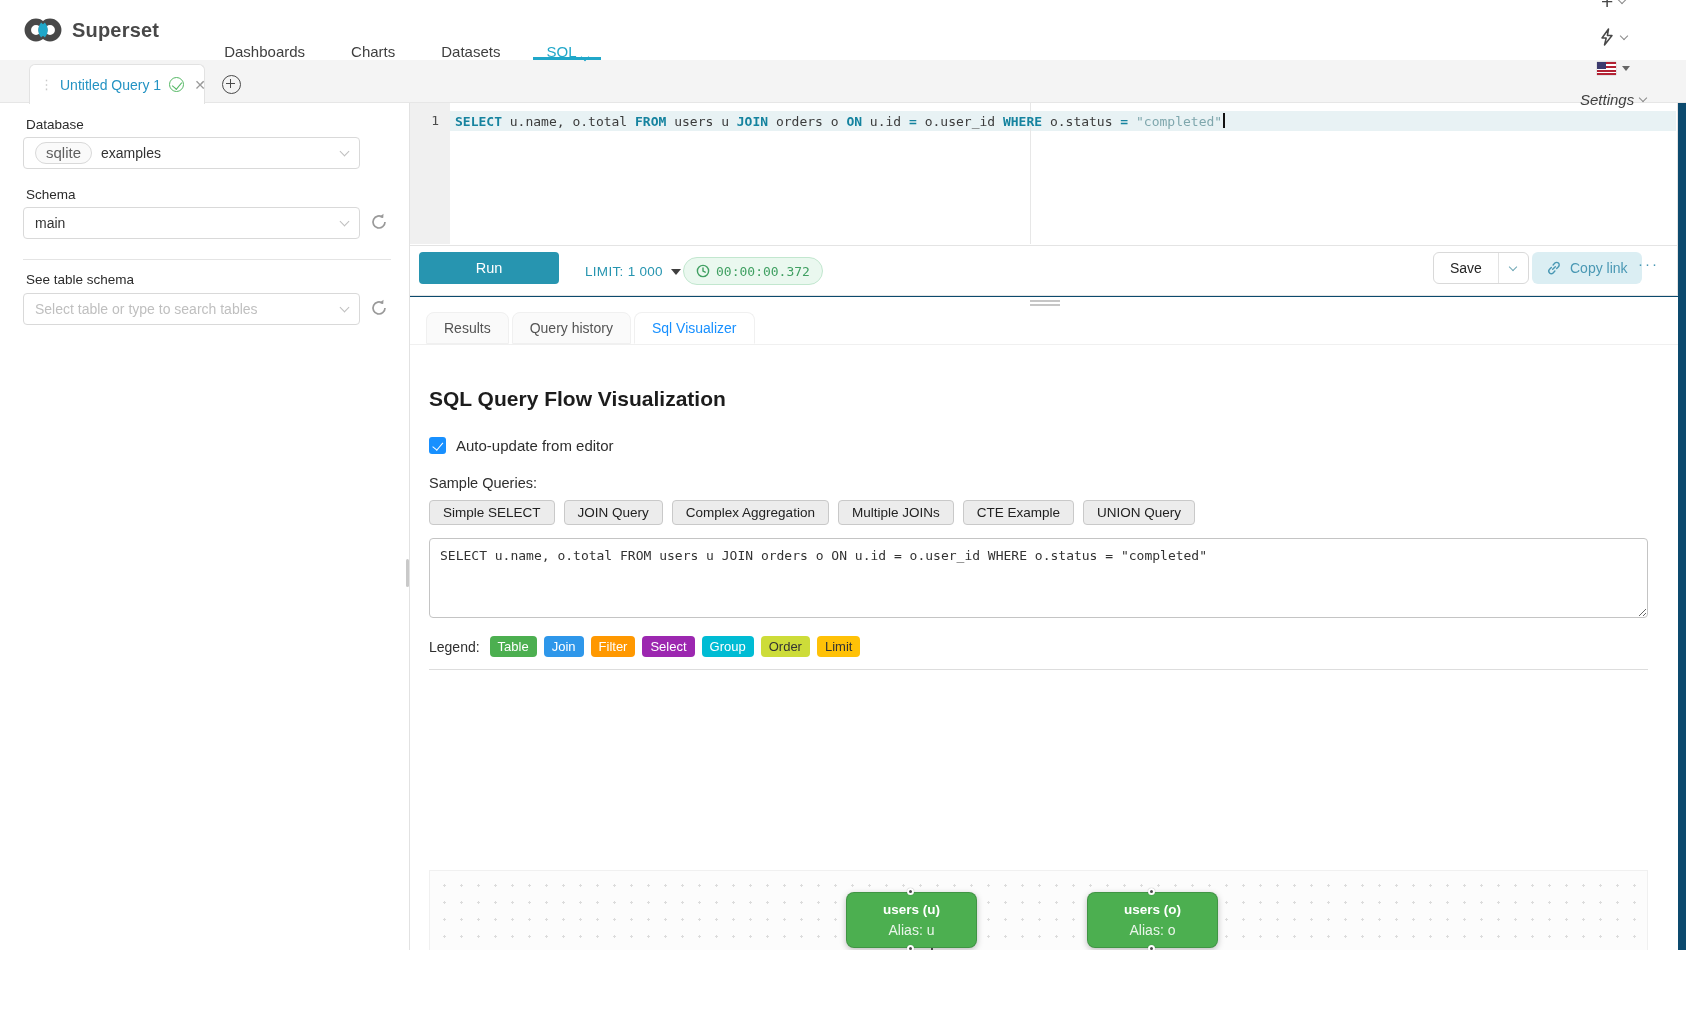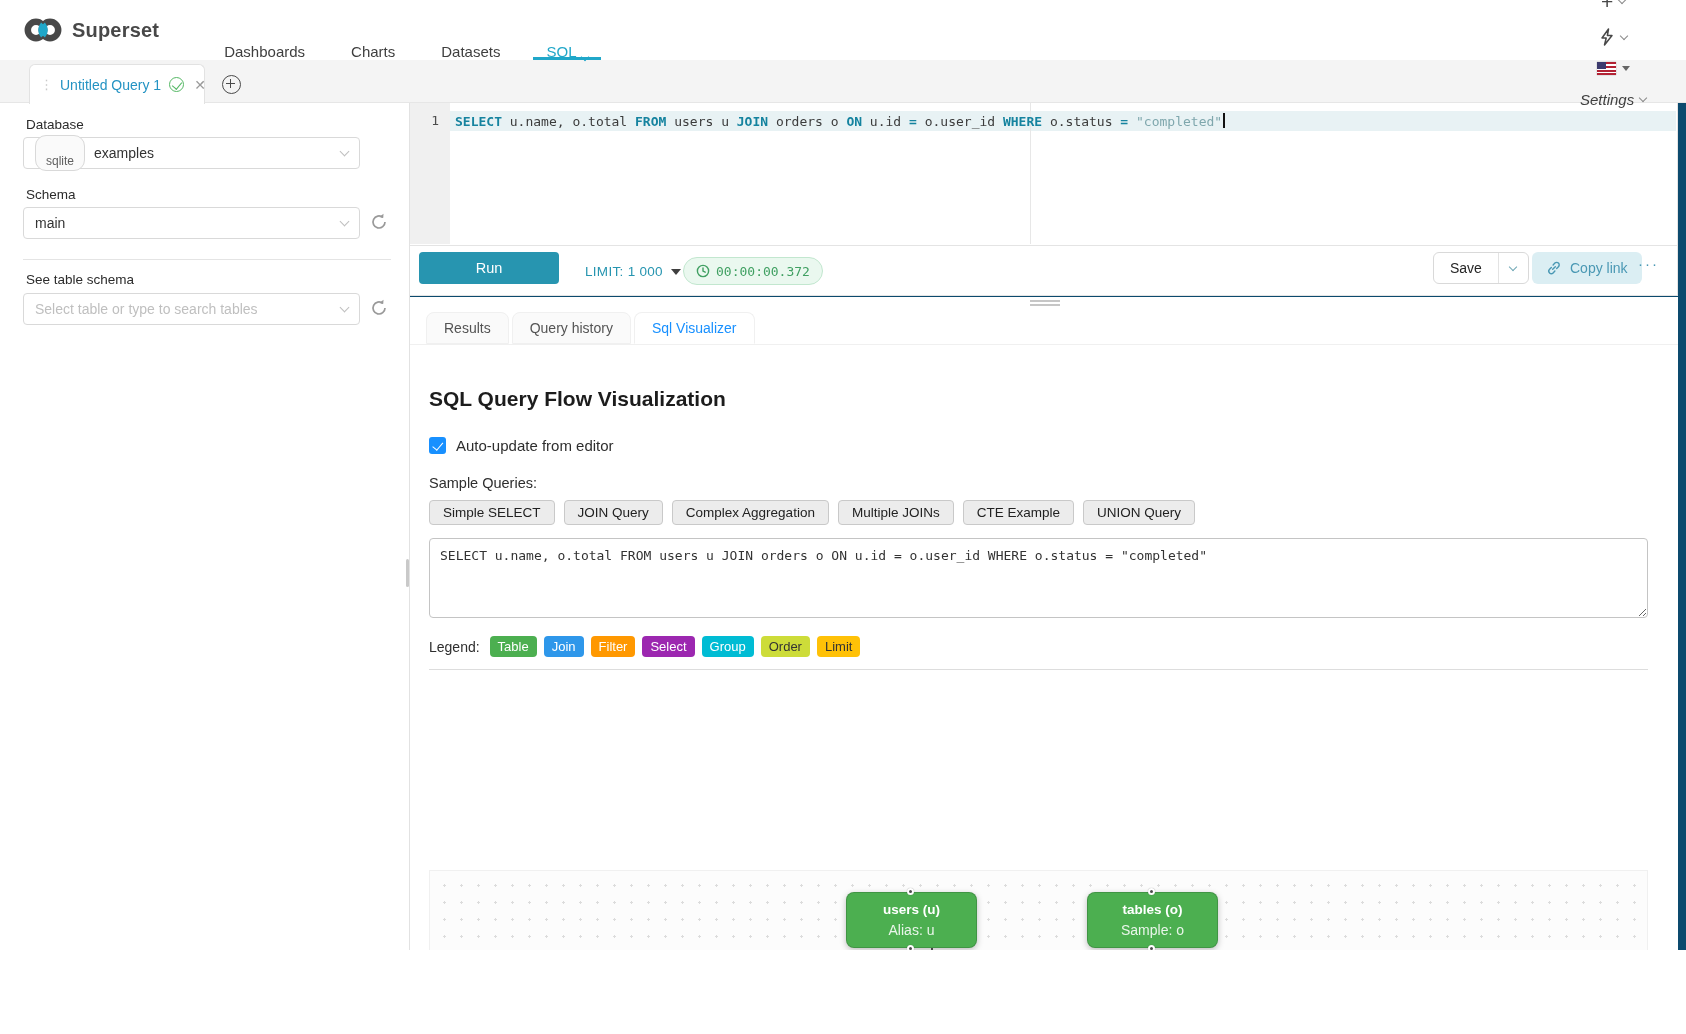--- a/index.html
+++ b/index.html
@@ -38,21 +38,21 @@
   .plus-circle { width:19px; height:19px; border:1.6px solid #4a4a4a; border-radius:50%; position:relative; }
   .plus-circle::before, .plus-circle::after { content:""; position:absolute; background:#4a4a4a; }
   .plus-circle::before { left:3.6px; top:7.2px; width:8.8px; height:1.6px; }
   .plus-circle::after { left:7.2px; top:3.6px; width:1.6px; height:8.8px; }
 
   
   .sidebar { position:absolute; left:0; top:103px; width:410px; height:931px; background:#fff; border-right:1px solid #e2e2e2; }
   .side-label { position:absolute; left:26px; font-size:13.5px; color:#2b2b2b; }
   .select { position:absolute; left:23px; width:337px; height:32px; border:1px solid #d9d9d9; border-radius:4px; background:#fff; display:flex; align-items:center; padding:0 11px; gap:9px; cursor:pointer; }
   .select .sel-chev { margin-left:auto; width:7px; height:7px; border-right:1.5px solid #bfbfbf; border-bottom:1.5px solid #bfbfbf; transform:rotate(45deg); margin-top:-4px; }
-  .engine-pill { border:1px solid #d9d9d9; background:#fafafa; color:#5f5f5f; font-size:12px; padding:18px 10px 2px; border-radius:11px; }
+  .engine-pill { border:1px solid #d9d9d9; background:#fafafa; color:#5f5f5f; font-size:15px; padding:1px 10px 2px; border-radius:11px; }
   .sel-text { font-size:14px; color:#333; }
   .sel-placeholder { font-size:14px; color:#bfbfbf; }
   .refresh-btn { position:absolute; left:369px; width:22px; height:22px; cursor:pointer; }
   .side-divider { position:absolute; left:23px; top:156px; width:368px; height:1px; background:#e4e4e4; }
   .side-resize { position:absolute; left:406px; top:456px; width:3px; height:28px; background:#c9c9c9; border-radius:2px; }
 
   
   .editor-pane { position:absolute; left:410px; top:103px; width:1268px; height:142px; background:#fff; border-right:1px solid #e4e4e4; }
   .gutter { position:absolute; left:0; top:0; width:40px; height:141px; background:#f0f0f0; }
   .gutter-num { position:absolute; right:11px; top:10px; font-family:"DejaVu Sans Mono", monospace; font-size:13px; color:#4d4d4d; }
@@ -314,22 +314,22 @@
       <div class="edge-label" style="left:645px; top:146px;">JOIN</div>
 
       <div class="flow-node node-table" style="left:416px; top:21px;">
         <span class="nt">users (u)</span>
         <span class="ns">Alias: u</span>
         <span class="handle" style="left:60px; top:-5px;"></span>
         <span class="handle" style="left:60px; bottom:-5px;"></span>
       </div>
 
       <div class="flow-node node-table" style="left:657px; top:21px;">
-        <span class="nt">tables (o)</span>
-        <span class="ns">Sample: o</span>
+        <span class="nt">users (o)</span>
+        <span class="ns">Alias: o</span>
         <span class="handle" style="left:60px; top:-5px;"></span>
         <span class="handle" style="left:60px; bottom:-5px;"></span>
       </div>
 
     </div>
   </div>
 
 </div>
 
 </body></html>

